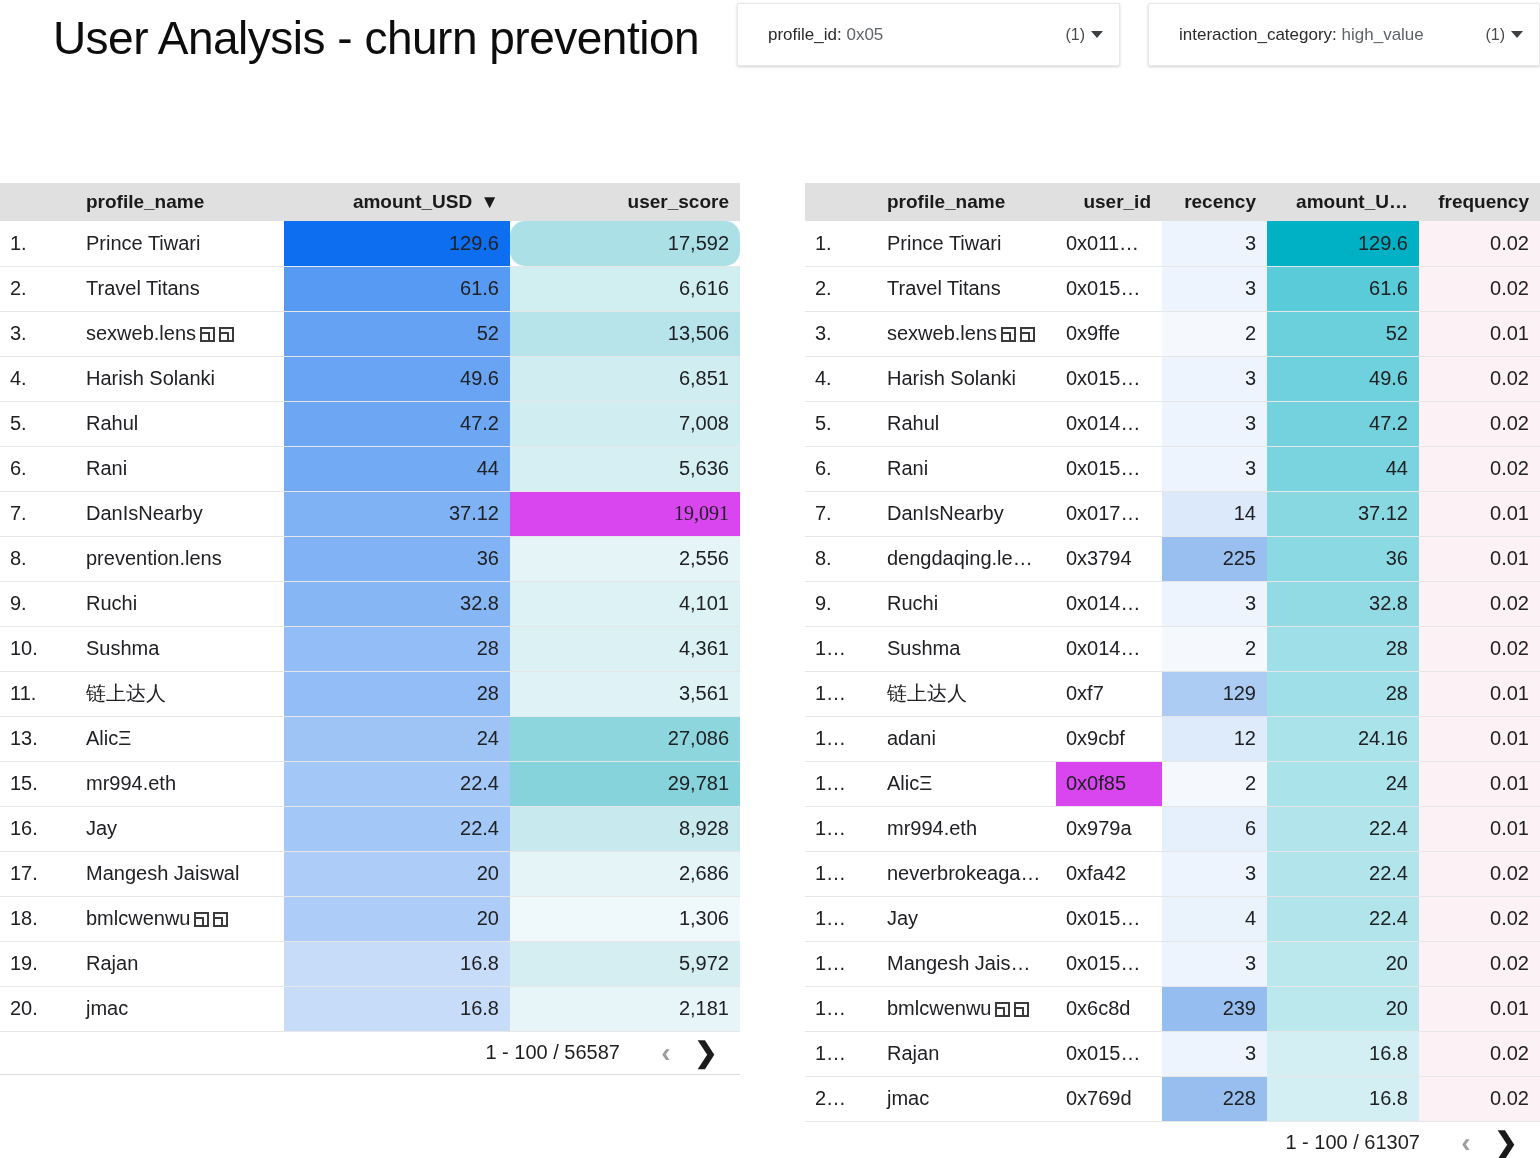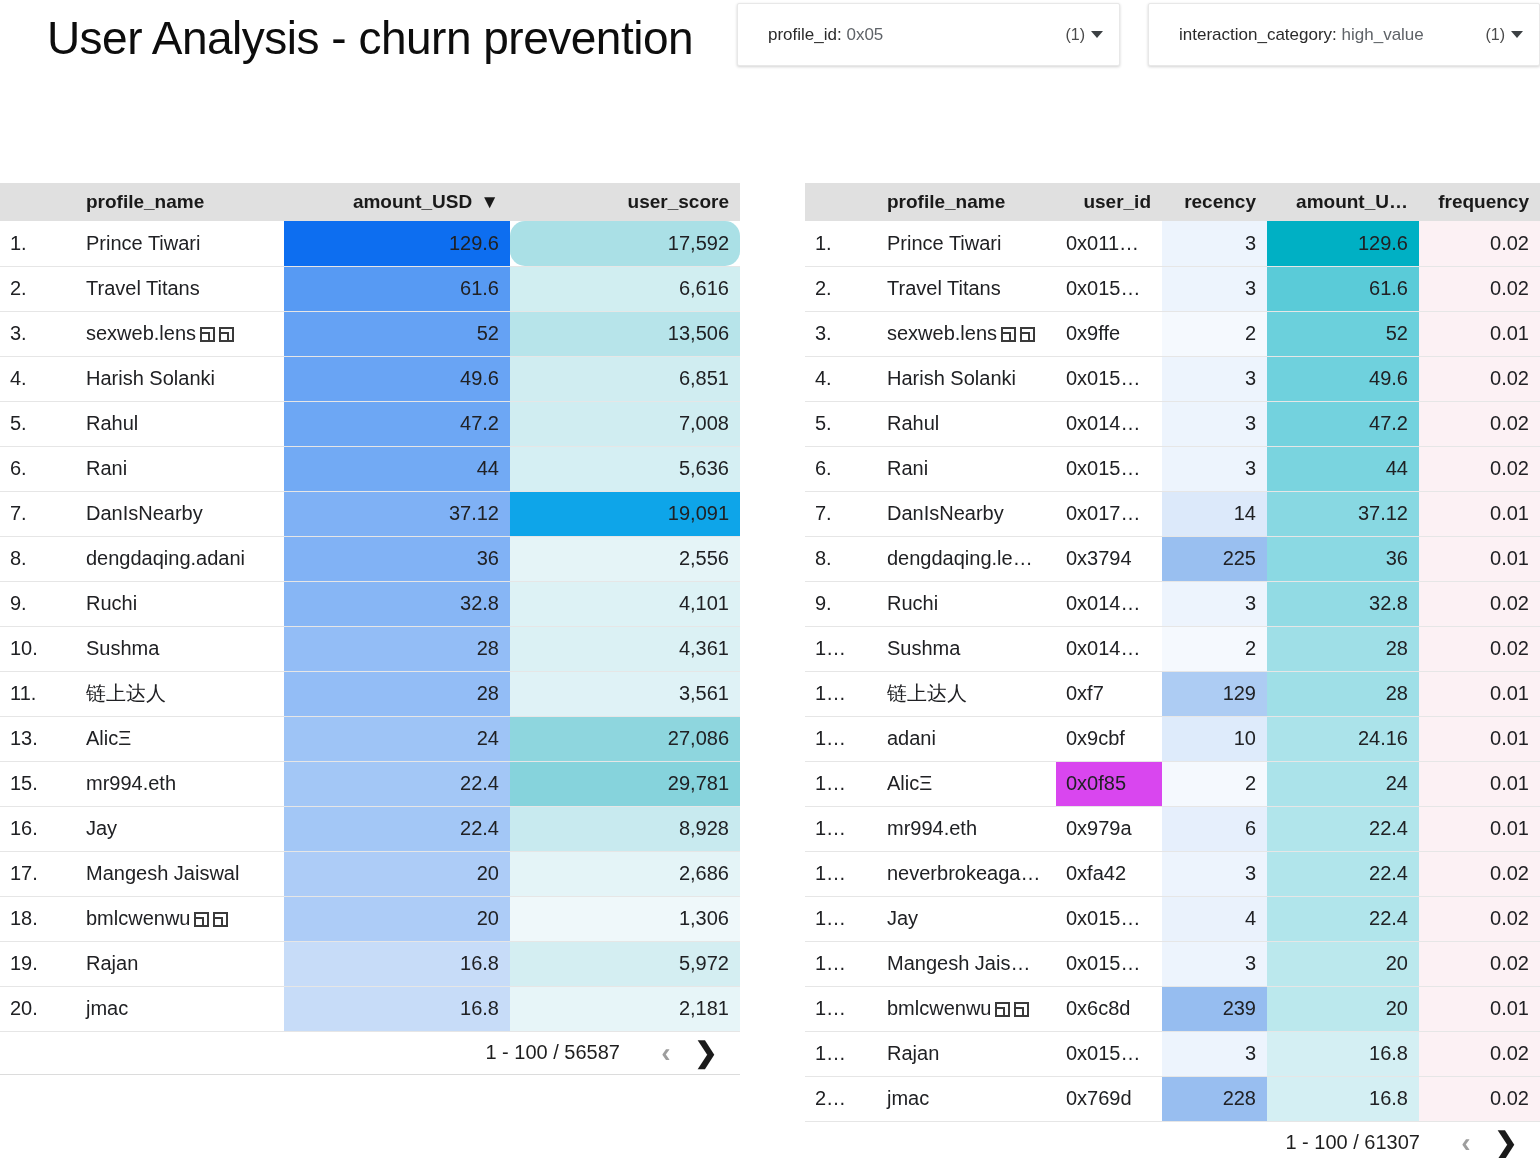--- a/index.html
+++ b/index.html
@@ -9,21 +9,21 @@
     font-family: "Liberation Sans", sans-serif;
     color: #212121;
     overflow: hidden;
   }
 
   
   #header {
     position: absolute; left: 0; top: 0; width: 1540px; height: 175px;
   }
   #page-title {
-    position: absolute; left: 5px; top: 8px; width: 730px;
+    position: absolute; left: 11px; top: 8px; width: 730px;
     text-align: center;
     font-size: 46px; line-height: 60px; font-weight: 400;
     color: #0d0d0d; letter-spacing: -0.5px;
   }
   .filter-chip {
     position: absolute; top: 3px; height: 63px;
     background: #ffffff;
     border: 1px solid #e8e8e8;
     border-radius: 2px;
     box-shadow: 0 1px 3px rgba(0,0,0,0.18);
@@ -198,25 +198,25 @@
         <tr>
           <td class="cell-idx">6.</td>
           <td class="cell-name"><span>Rani</span></td>
           <td class="" style="background: rgb(114, 170, 244);">44</td>
           <td class="" style="background: rgb(213, 239, 243);">5,636</td>
         </tr>
         <tr>
           <td class="cell-idx">7.</td>
           <td class="cell-name"><span>DanIsNearby</span></td>
           <td class="" style="background: rgb(127, 177, 245);">37.12</td>
-          <td class="" style="background: #0ea5e9;">19,091</td>
+          <td class="" style="background: #d946ef; font-family: Liberation Serif, serif;">19,091</td>
         </tr>
         <tr>
           <td class="cell-idx">8.</td>
-          <td class="cell-name"><span>dengdaqing.adani</span></td>
+          <td class="cell-name"><span>prevention.lens</span></td>
           <td class="" style="background: rgb(129, 178, 245);">36</td>
           <td class="" style="background: rgb(229, 244, 247);">2,556</td>
         </tr>
         <tr>
           <td class="cell-idx">9.</td>
           <td class="cell-name"><span>Ruchi</span></td>
           <td class="" style="background: rgb(135, 182, 245);">32.8</td>
           <td class="" style="background: rgb(221, 242, 245);">4,101</td>
         </tr>
         <tr>
@@ -388,21 +388,21 @@
           <td class="cell-name"><span>链上达人</span></td>
           <td class="cell-name" style="background: rgb(255, 255, 255); padding-left: 10px;">0xf7</td>
           <td class="" style="background: rgb(173, 204, 243);">129</td>
           <td class="" style="background: rgb(159, 223, 231);">28</td>
           <td class="" style="background: rgb(252, 241, 244);">0.01</td>
         </tr>
         <tr>
           <td class="cell-idx">1…</td>
           <td class="cell-name"><span>adani</span></td>
           <td class="cell-name" style="background: rgb(255, 255, 255); padding-left: 10px;">0x9cbf</td>
-          <td class="" style="background: rgb(222, 235, 251);">10</td>
+          <td class="" style="background: rgb(222, 235, 251);">12</td>
           <td class="" style="background: rgb(171, 227, 234);">24.16</td>
           <td class="" style="background: rgb(252, 241, 244);">0.01</td>
         </tr>
         <tr>
           <td class="cell-idx">1…</td>
           <td class="cell-name"><span>AlicΞ</span></td>
           <td class="cell-name" style="background: #d946ef; padding-left: 10px;">0x0f85</td>
           <td class="" style="background: rgb(245, 249, 254);">2</td>
           <td class="" style="background: rgb(171, 227, 234);">24</td>
           <td class="" style="background: rgb(252, 241, 244);">0.01</td>

